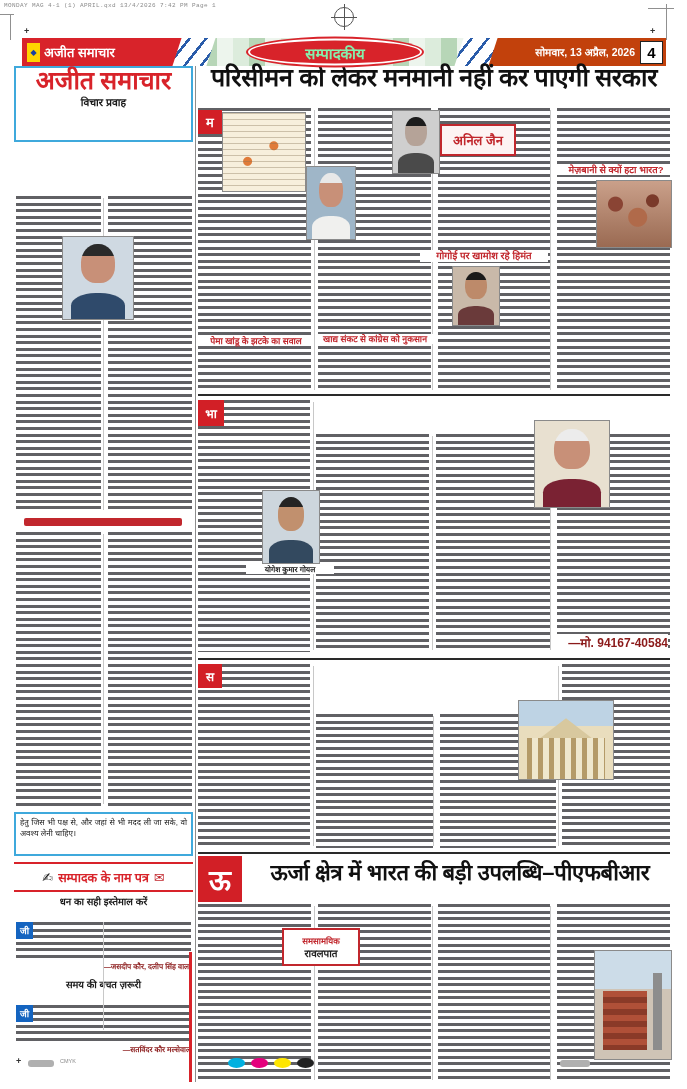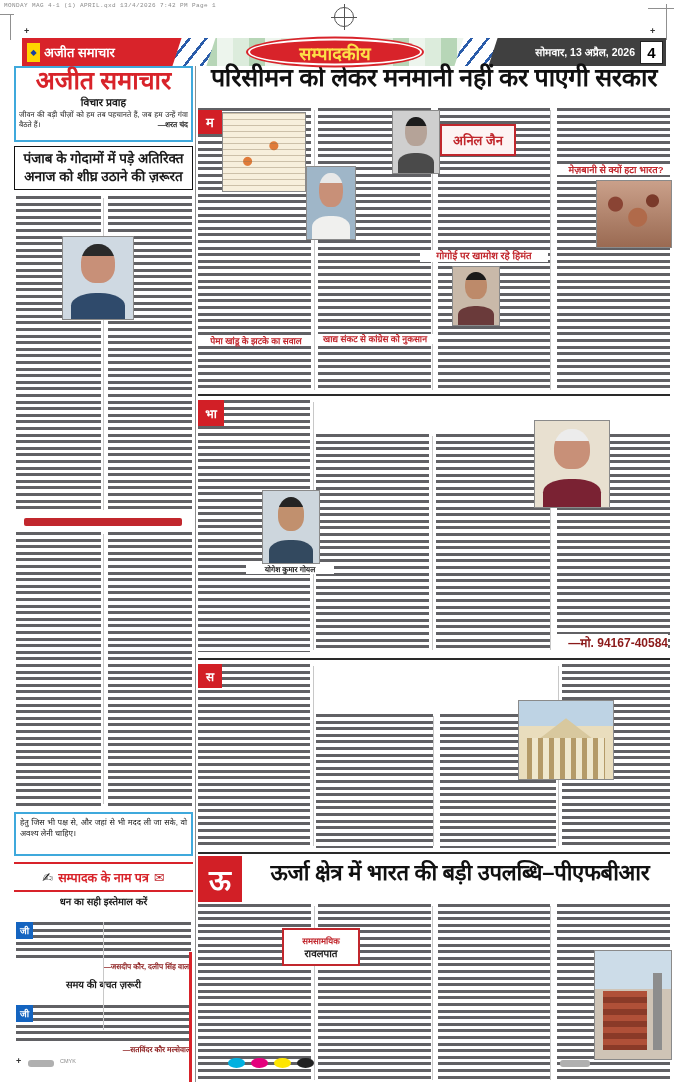--- a/index.html
+++ b/index.html
@@ -9,29 +9,29 @@
   
   .gk{background-image:repeating-linear-gradient(to bottom,#4b4b4f 0,#4b4b4f 3px,transparent 3px,transparent 6.6px);opacity:.88;}
   .cols{position:absolute;display:flex;gap:7px;}
   .cols .c{flex:1;}
   .vr{position:absolute;width:1px;background:#c8c8c8;}
   .hr{position:absolute;height:2px;background:#2a2a2a;}
   
   .hbar{position:absolute;left:22px;top:38px;width:644px;height:28px;display:flex;}
   .hb-seg{display:flex;align-items:center;}
   .hb-left{width:158px;background:#d8232a;padding-left:5px;gap:4px;}
-  .hb-right{width:178px;background:#404040;justify-content:flex-end;gap:5px;padding-right:3px;}
+  .hb-right{width:178px;background:#c2410c;justify-content:flex-end;gap:5px;padding-right:3px;}
   .hb-mid{flex:1;position:relative;background:repeating-linear-gradient(90deg,#dcecdc 0 16px,#b7d6b7 16px 32px,#edf5ed 32px 48px);}
   .hb-mid::before,.hb-mid::after{content:"";position:absolute;top:0;bottom:0;width:34px;
      background:repeating-linear-gradient(115deg,#fff 0 6px,#2a5caa 6px 9px,#fff 9px 15px);}
   .hb-mid::before{left:-8px;transform:skewX(-18deg);}
   .hb-mid::after{right:-8px;transform:skewX(-18deg);}
   .oval{position:absolute;left:50%;top:50%;transform:translate(-50%,-50%);width:170px;height:23px;
         background:#d8232a;border:2px solid #fff;box-shadow:0 0 0 2px #d8232a;border-radius:50%;
-        display:flex;align-items:center;justify-content:center;color:#fde047;font-weight:bold;font-size:18px;z-index:2;}
+        display:flex;align-items:center;justify-content:center;color:#86efac;font-weight:bold;font-size:15px;z-index:2;}
   .logo{width:13px;height:19px;background:#ffd400;display:flex;align-items:center;justify-content:center;
         color:#1a3fa0;font-size:8px;}
   .brand{color:#fff;font-weight:bold;font-size:13px;}
   .hdate{color:#fff;font-weight:bold;font-size:10.5px;}
   .pgbox{width:21px;height:21px;background:#fff;border:1px solid #222;color:#000;font-weight:bold;font-size:15px;
         display:flex;align-items:center;justify-content:center;}
   
   .mbox{position:absolute;left:14px;width:179px;border:2px solid #3fa9dc;background:#fff;box-sizing:border-box;}
   .mast-title{color:#d8232a;font-weight:bold;font-size:25px;text-align:center;line-height:1.05;font-family:"Liberation Serif","DejaVu Serif",serif;}
   .motto{font-weight:bold;font-size:10.5px;text-align:center;margin-top:1px;}
@@ -120,27 +120,22 @@
     </div>
     <div class="hb-seg hb-right">
       <span class="hdate">सोमवार, 13 अप्रैल, 2026</span>
       <span class="pgbox">4</span>
     </div>
   </div>
 
   <div class="mbox" style="top:66px;height:76px;">
     <div class="mast-title">अजीत समाचार</div>
     <div class="motto">विचार प्रवाह</div>
-    <div class="quote">
-      <span>जीवन की बड़ी चीज़ों को हम तब पहचानते हैं, जब हम उन्हें गंवा बैठते हैं।</span>
-      <span class="qauth">—शरत चंद</span>
-    </div>
-  </div>
-
-  <div class="hlbox" style="top:146px;height:44px;font-size:13.5px;line-height:1.35;padding:0 3px;">पंजाब के गोदामों में पड़े अतिरिक्त अनाज को शीघ्र उठाने की ज़रूरत</div>
+  </div>
+
 
   <div class="cols" style="left:16px;top:196px;width:176px;height:316px;">
     <div class="c gk"></div>
     <div class="c gk"></div>
   </div>
   <div class="vr" style="left:103px;top:198px;height:312px;"></div>
   <div class="person" style="left:62px;top:236px;width:70px;height:82px;--bg:#cfd9e2;--hair:#2a2a2a;--skin:#c89078;--shirt:#2f4a6b;"></div>
   <div class="abs" style="left:24px;top:518px;width:158px;height:8px;background:#c1272d;border-radius:2px;"></div>
   <div class="cols" style="left:16px;top:532px;width:176px;height:274px;">
     <div class="c gk"></div>

